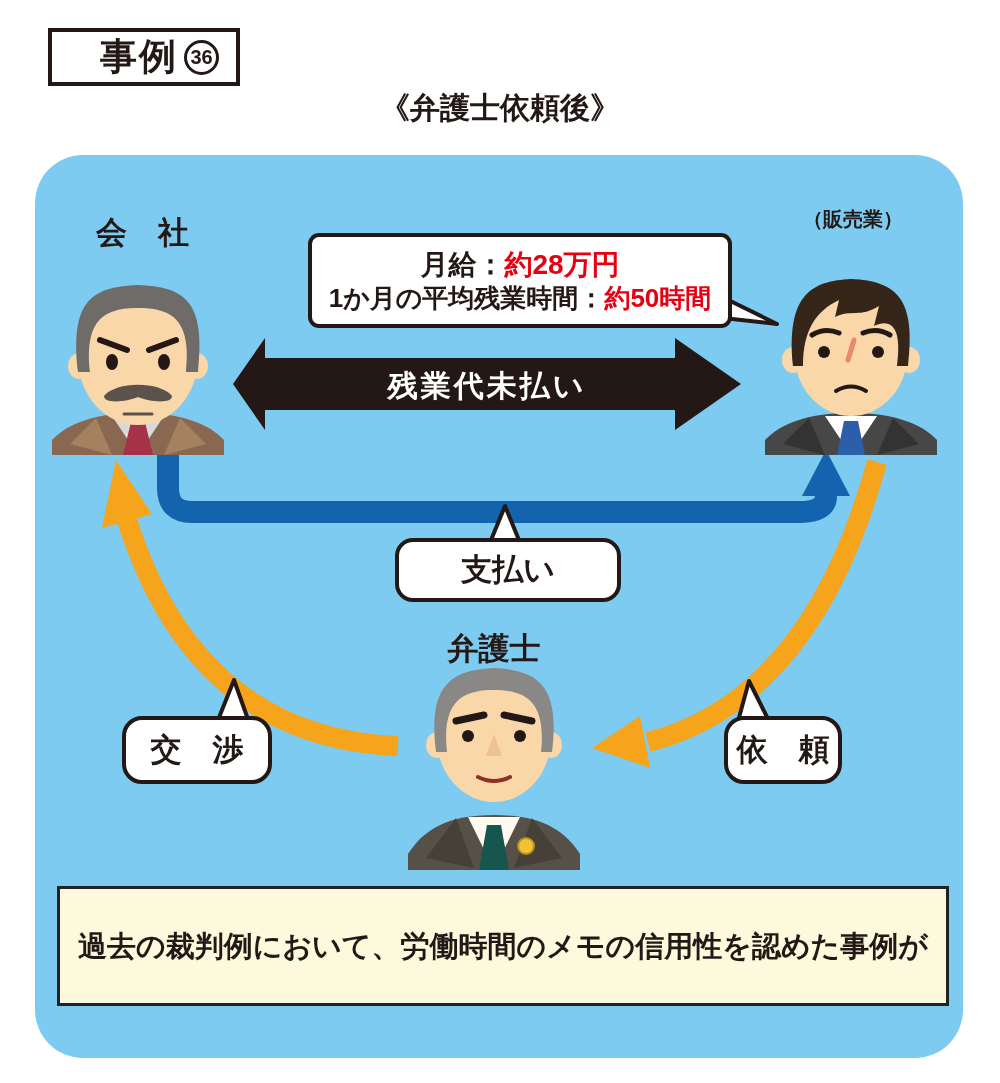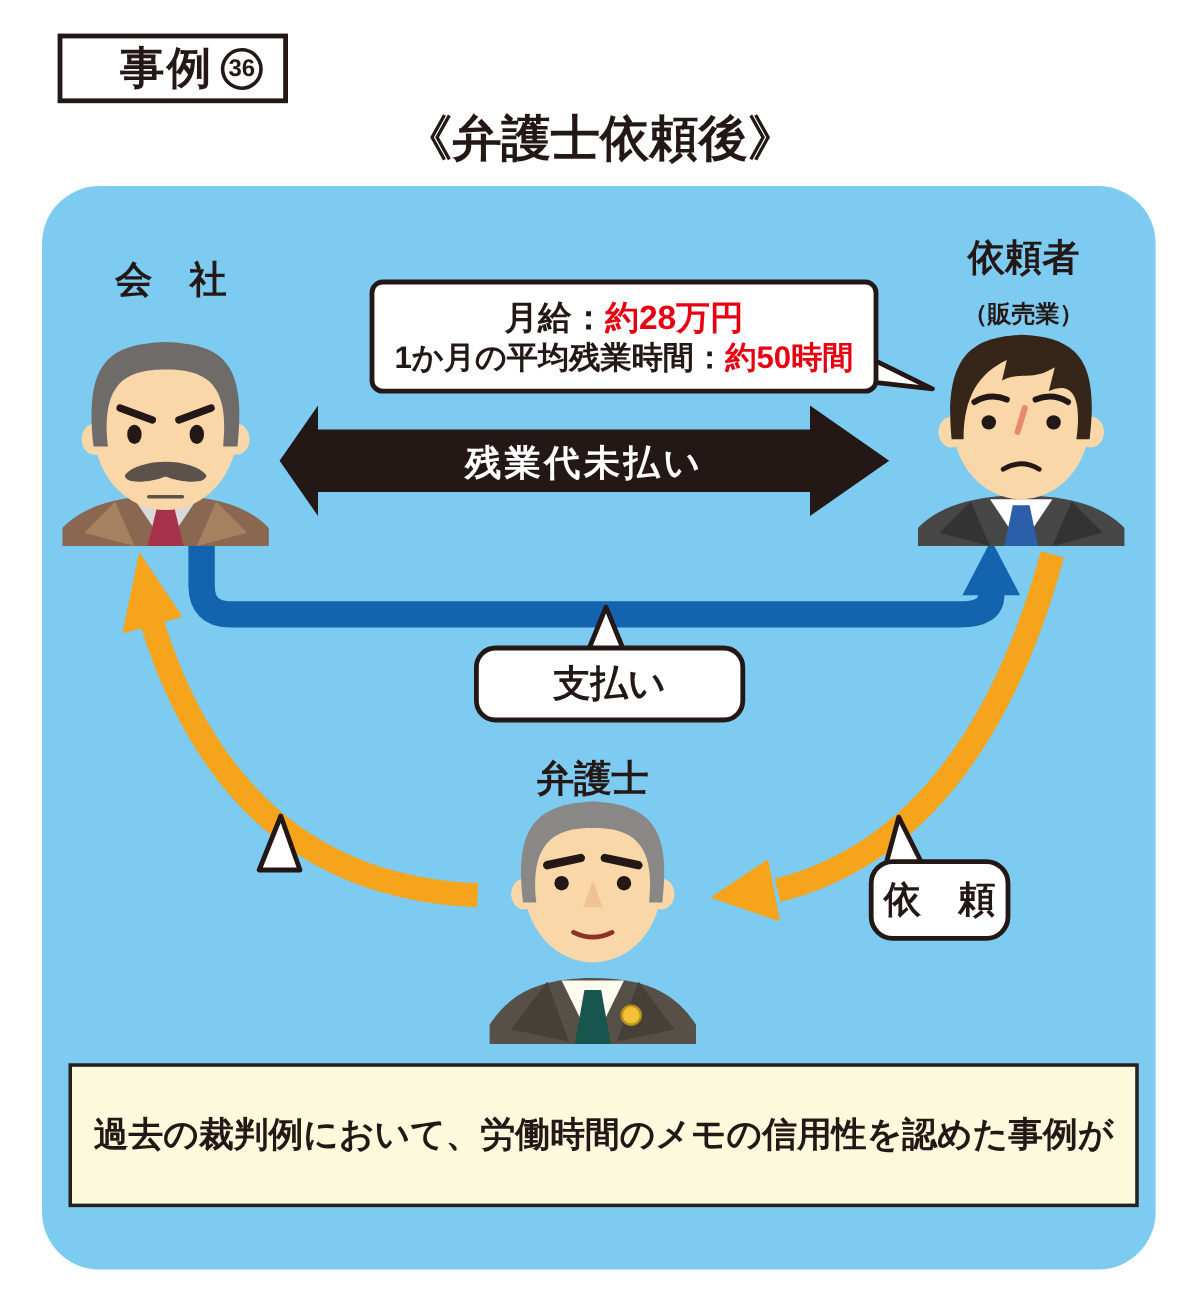--- a/index.html
+++ b/index.html
@@ -18,21 +18,21 @@
   
   .case-box{
     left:48px;top:28px;width:192px;height:58px;border:4px solid var(--ink);
     background:#fff;display:flex;align-items:center;justify-content:center;gap:6px;
   }
   .case-label{font-size:37px;letter-spacing:2px;margin-left:31px;}
   .case-circle{
     width:35px;height:35px;border:3px solid var(--ink);border-radius:50%;
     display:flex;align-items:center;justify-content:center;font-size:20px;
   }
-  .page-title{left:0;top:88px;width:1000px;text-align:center;font-size:41px;}
+  .page-title{left:0;top:88px;width:1000px;text-align:center;font-size:30px;}
   
   .panel{left:35px;top:155px;width:928px;height:903px;border-radius:48px;background:var(--panel-bg);}
   .art{left:0;top:0;width:1000px;height:1083px;}
   
   .actor-label{font-size:31px;text-align:center;}
   .company-label{left:65px;top:212px;width:155px;}
   .client-label-wrap{left:778px;top:194px;width:150px;text-align:center;}
   .client-sublabel{font-size:20px;margin-top:12px;}
   .lawyer-label{left:419px;top:628px;width:150px;}
   
@@ -150,39 +150,39 @@
     </g>
 
     <polygon points="714,293 777,324 714,317" fill="#ffffff" style="stroke:var(--ink)" stroke-width="4" stroke-linejoin="round"></polygon>
     <polygon points="489,545 521,545 505,506" fill="#ffffff" style="stroke:var(--ink)" stroke-width="4" stroke-linejoin="round"></polygon>
     <polygon points="216,725 250,725 234,680" fill="#ffffff" style="stroke:var(--ink)" stroke-width="4" stroke-linejoin="round"></polygon>
     <polygon points="737,725 771,725 749,681" fill="#ffffff" style="stroke:var(--ink)" stroke-width="4" stroke-linejoin="round"></polygon>
   </svg>
 
   <div class="abs actor-label company-label">会　社</div>
   <div class="abs client-label-wrap">
-    <div class="actor-label">依頼者</div>
     <div class="client-sublabel">（販売業）</div>
   </div>
   <div class="abs dispute-label">残業代未払い</div>
 
   <div class="abs actor-label lawyer-label">弁護士</div>
 
   <div class="abs bubble cond-bubble">
     <div class="cond-line1">
       <span>月給：</span><span class="red">約28万円</span>
     </div>
     <div class="cond-line2">
       <span>1か月の平均残業時間：</span><span class="red">約50時間</span>
     </div>
   </div>
 
   <div class="abs bubble pay-bubble">
       <span>支払い</span>
   </div>
 
+  <div class="abs bubble tag-bubble nego-bubble">交　渉</div>
   <div class="abs bubble tag-bubble req-bubble">依　頼</div>
 
   <div class="abs summary-box">
     <div class="summary-line">過去の裁判例において、労働時間のメモの信用性を認めた事例が</div>
   </div>
 
 </div>
 
 </body></html>

